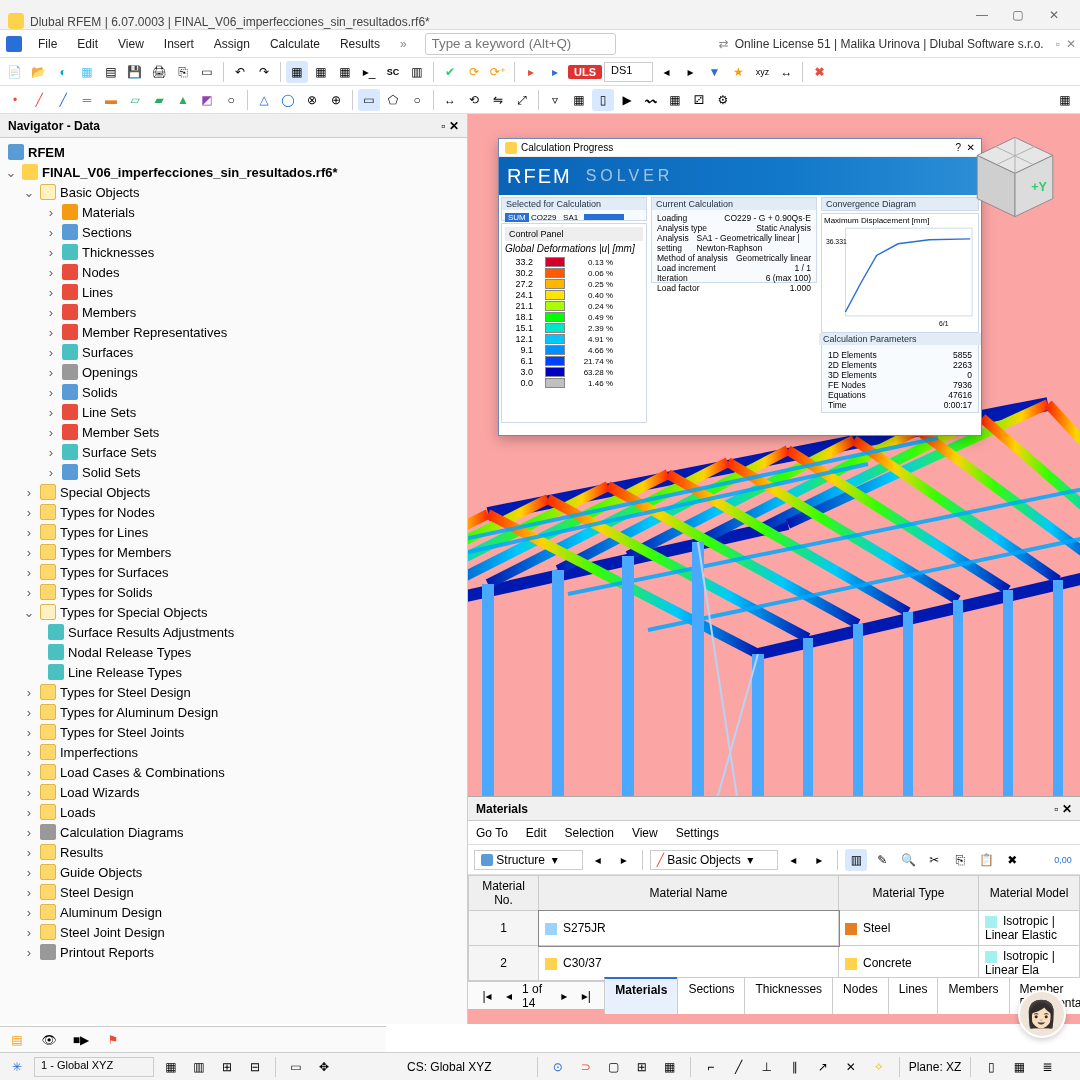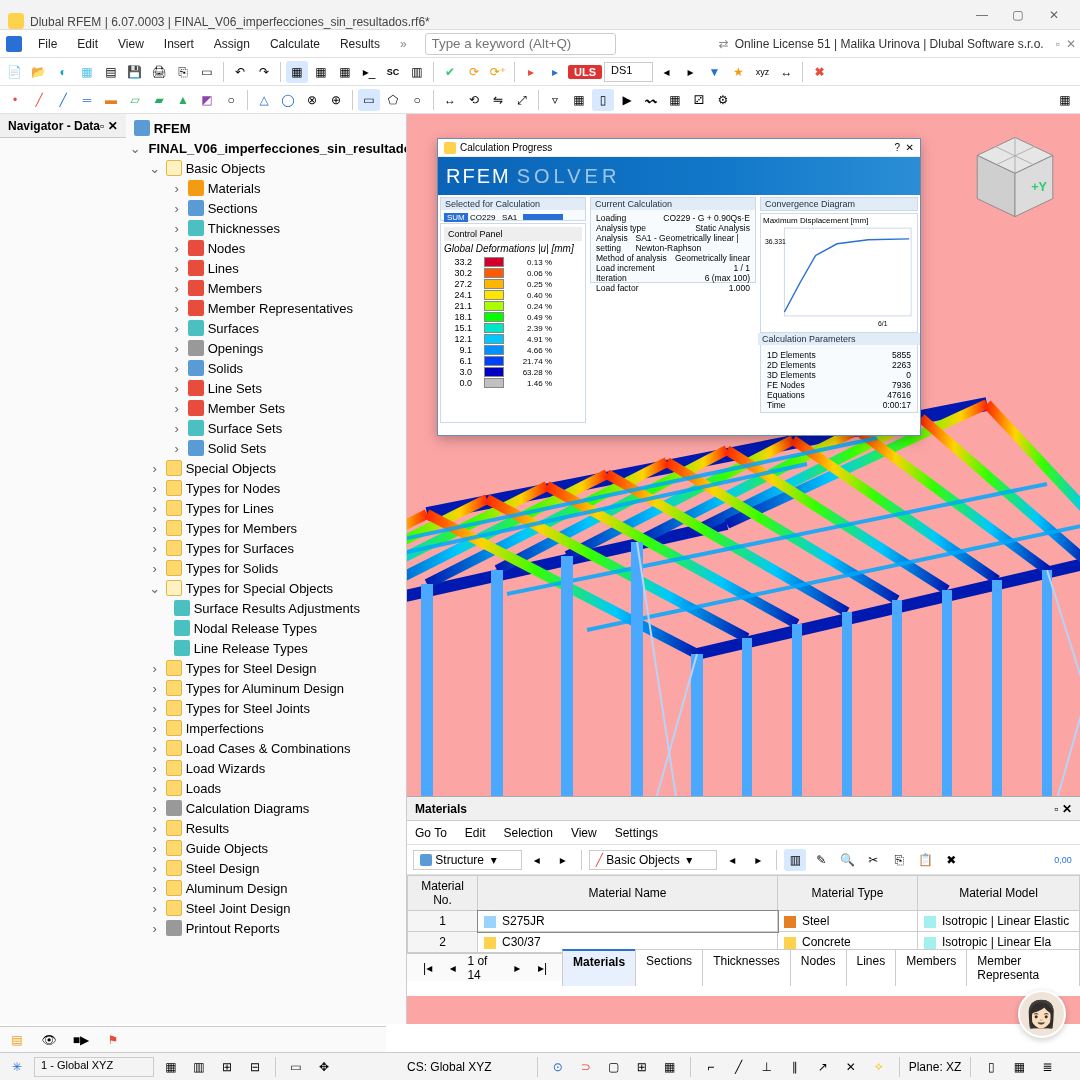--- a/index.html
+++ b/index.html
@@ -11,40 +11,40 @@
 .menubar { height: 28px; display: flex; align-items: center; padding: 0 4px; border-bottom: 1px solid #e0e0e0; }
 .menubar .mitem { padding: 4px 10px; color: #222; cursor: pointer; }
 .menubar .search { flex: 0 0 180px; margin-left: 8px; height: 22px; border: 1px solid #ccc; border-radius: 3px; padding: 0 6px; color: #888; }
 .menubar .right { margin-left: auto; color: #333; font-size: 12px; display: flex; align-items: center; gap: 6px; }
 .toolbar { height: 28px; display: flex; align-items: center; padding: 2px 4px; border-bottom: 1px solid #e0e0e0; gap: 2px; }
 .tbtn { width: 22px; height: 22px; display: inline-flex; align-items: center; justify-content: center; border: 1px solid transparent; border-radius: 3px; cursor: pointer; }
 .tsep { width: 1px; height: 20px; background: #ccc; margin: 0 3px; }
 .uls { background: #d33; color: #fff; padding: 1px 6px; font-weight: bold; border-radius: 2px; font-size: 11px; }
 .ds-select { border: 1px solid #ccc; padding: 1px 20px 1px 6px; height: 20px; font-size: 11px; }
 .main { display: flex; height: 910px; }
-.navigator { width: 407px; border-right: 1px solid #ccc; display: flex; flex-direction: row; background: #fafafa; }
+.navigator { width: 468px; border-right: 1px solid #ccc; display: flex; flex-direction: column; background: #fafafa; }
 .nav-header { height: 24px; background: #f0f0f0; border-bottom: 1px solid #ccc; display: flex; align-items: center; padding: 0 8px; font-weight: 600; justify-content: space-between; }
 .nav-tree { flex: 1; overflow: auto; padding: 4px 0; font-size: 13px; }
 .tree-item { display: flex; align-items: center; padding: 2px 4px; cursor: pointer; white-space: nowrap; }
 .tree-item .tw { width: 14px; text-align: center; color: #666; }
 .tree-item .ticon { width: 16px; height: 16px; margin: 0 4px; display: inline-block; }
 .icon-folder { background: #ffd86b; border: 1px solid #e0b84a; border-radius: 2px; }
 .icon-folder-open { background: #fff1c2; border: 1px solid #e0b84a; border-radius: 2px; }
 .icon-blue { background: #5b9bd5; border-radius: 2px; }
 .icon-teal { background: #4bc0c0; border-radius: 2px; }
 .icon-red { background: #e74c3c; border-radius: 2px; }
 .icon-orange { background: #f39c12; border-radius: 2px; }
 .icon-gray { background: #999; border-radius: 2px; }
 .tree-item.bold .tlabel { font-weight: 600; }
 .viewport { flex: 1; position: relative; background: #fca5a5; overflow: hidden; }
 .calc-dialog { position: absolute; left: 30px; top: 24px; width: 484px; height: 298px; border: 1px solid #6a8bb5; background: #fff; box-shadow: 0 4px 12px rgba(0,0,0,.25); font-size: 9px; z-index: 5; }
 .calc-dialog .dlg-title { height: 18px; background: #fff; display: flex; align-items: center; padding: 0 6px; border-bottom: 1px solid #eee; font-size: 10px; }
 .calc-dialog .dlg-banner { height: 38px; background: linear-gradient(90deg,#0a63b6,#1278c9 60%,#2b8ed6); color: #fff; display: flex; align-items: center; padding: 0 8px; font-family: "Segoe UI Light"; }
 .calc-dialog .dlg-banner .b1 { font-size: 20px; letter-spacing: 2px; font-weight: 300; }
-.calc-dialog .dlg-banner .b2 { font-size: 20px; opacity: .6; margin-left: 6px; letter-spacing: 4px; }
+.calc-dialog .dlg-banner .b2 { font-size: 16px; opacity: .6; margin-left: 14px; letter-spacing: 4px; }
 .calc-dialog .dlg-body { display: flex; height: 240px; }
 .calc-dialog .panel { border: 1px solid #cdd9e8; margin: 2px; padding: 3px; background: #f8fbfe; }
 .calc-dialog .panel-title { background: #e2ecf7; padding: 1px 4px; font-size: 9px; color: #234; margin: -3px -3px 3px; }
 .calc-col1 { width: 150px; }
 .calc-col2 { width: 170px; }
 .calc-col3 { flex: 1; }
 .legend-row { display: flex; align-items: center; gap: 12px; margin: 1px 0; }
 .legend-row .val { width: 28px; text-align: right; }
 .legend-row .swatch { width: 20px; height: 10px; border: 1px solid #888; }
 .legend-row .pct { width: 36px; text-align: right; font-size: 8px; }

